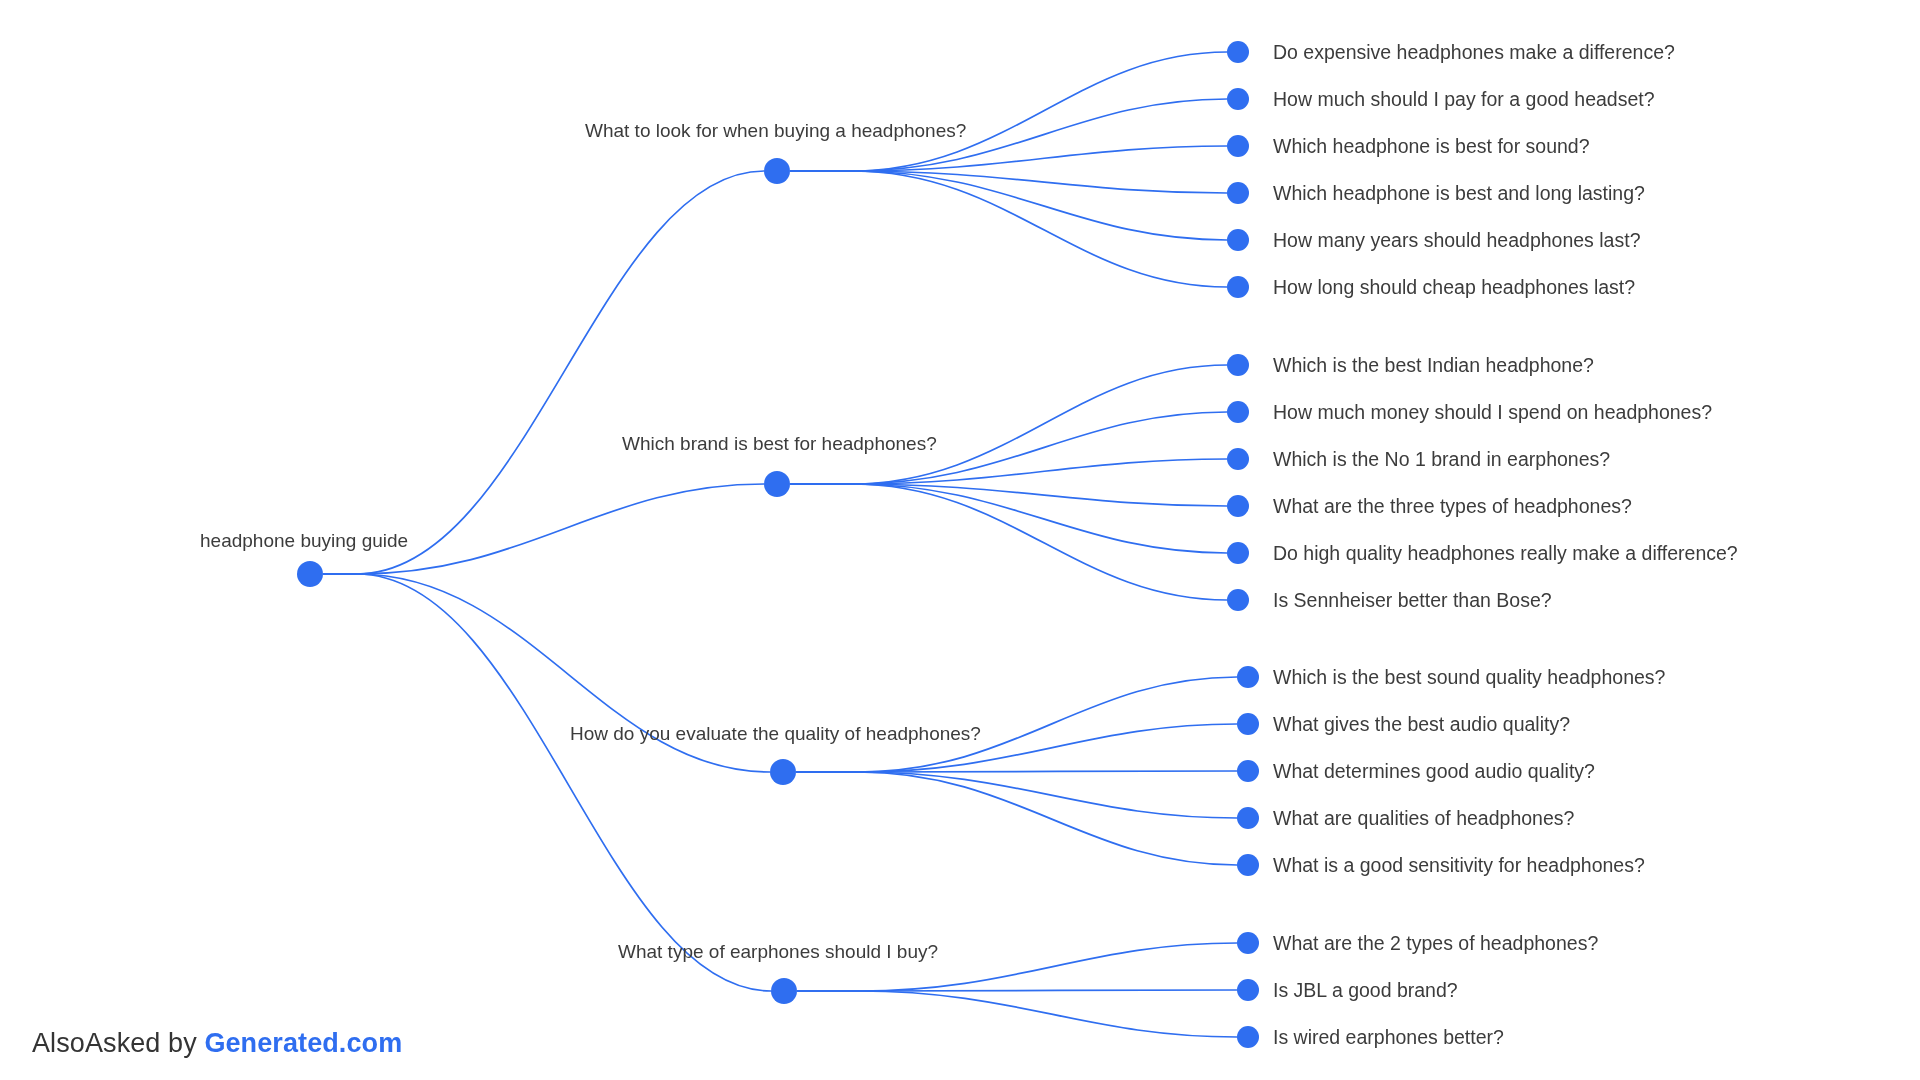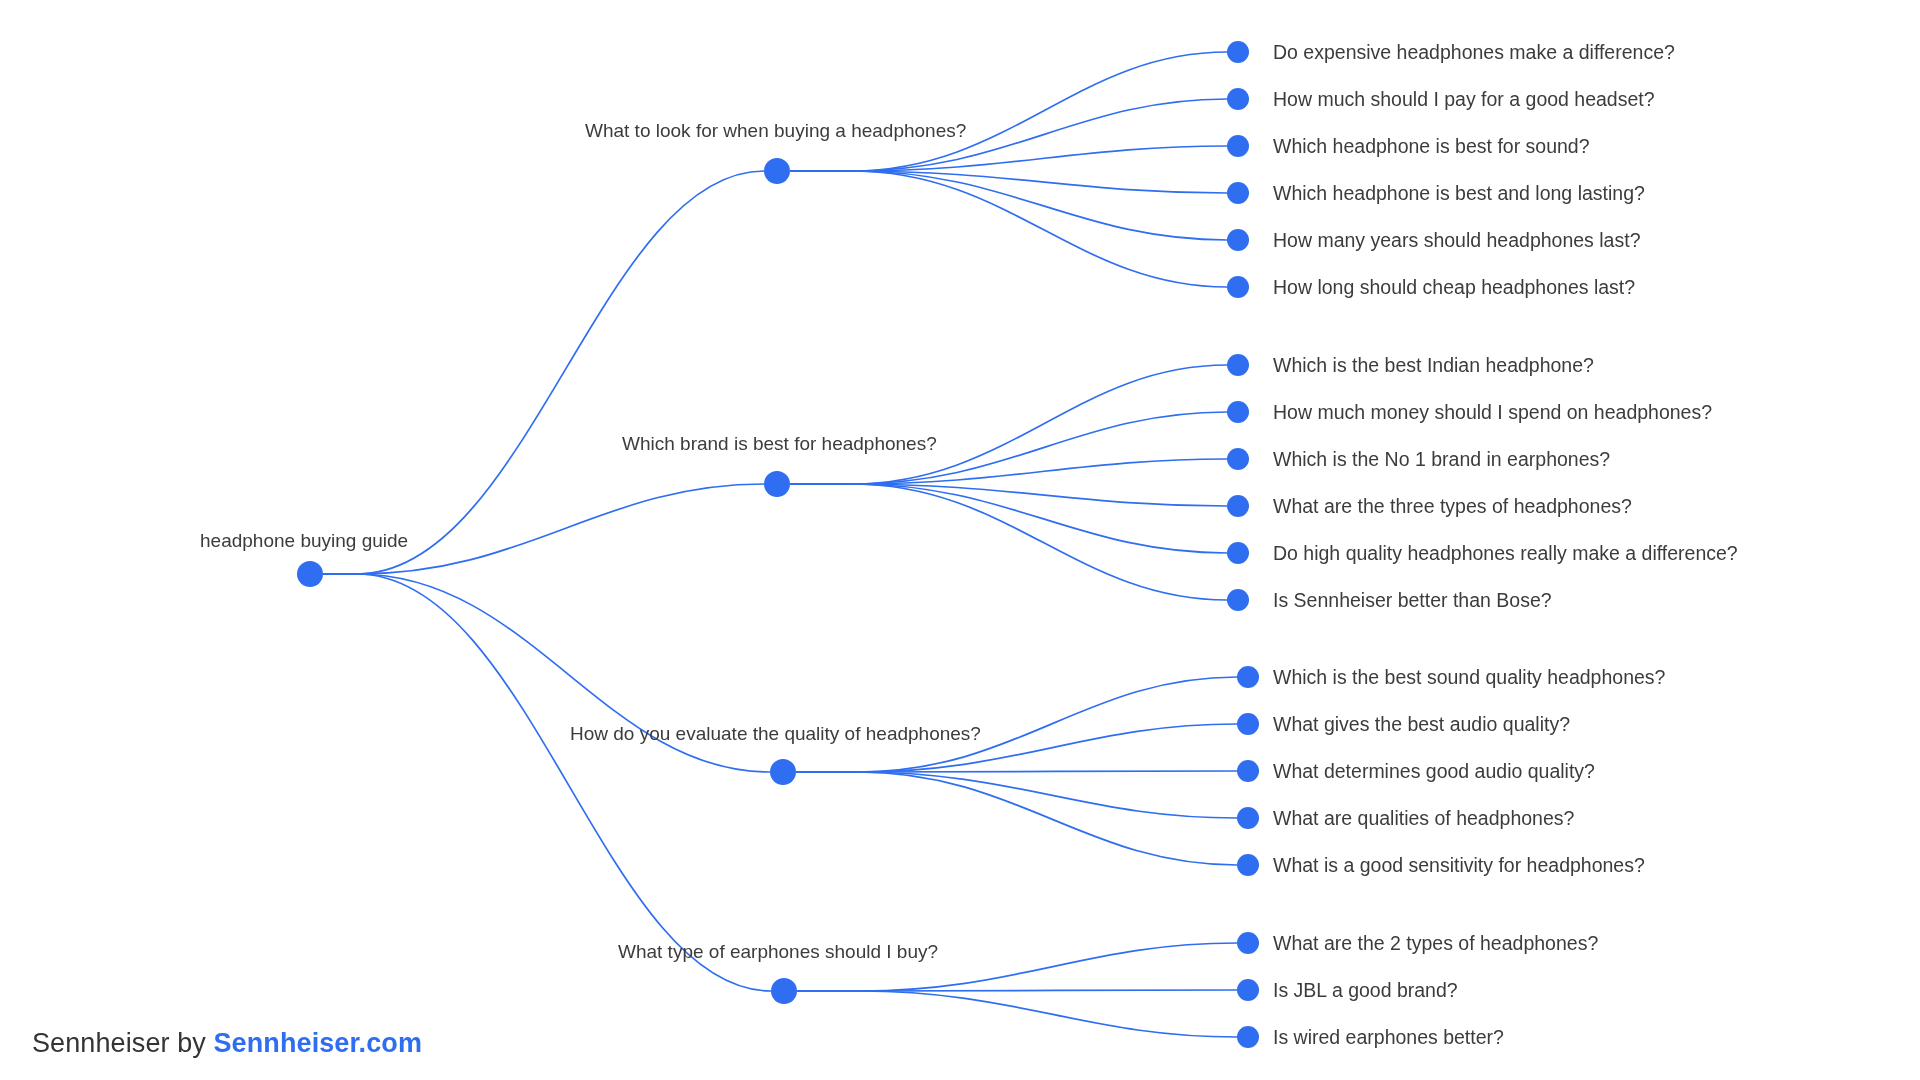--- a/index.html
+++ b/index.html
@@ -134,14 +134,14 @@
       <text x="1273" y="825" class="node-label leaf">What are qualities of headphones?</text>
       <text x="1273" y="872" class="node-label leaf">What is a good sensitivity for headphones?</text>
       <text x="618" y="958" class="node-label">What type of earphones should I buy?</text>
       <text x="1273" y="950" class="node-label leaf">What are the 2 types of headphones?</text>
       <text x="1273" y="997" class="node-label leaf">Is JBL a good brand?</text>
       <text x="1273" y="1044" class="node-label leaf">Is wired earphones better?</text>
     </g>
 </svg>
 
 <div class="footer">
-  <span>Sennheiser by </span><span class="brand">Sennheiser.com</span>
+  <span>AlsoAsked by </span><span class="brand">Generated.com</span>
 </div>
 
 </body></html>

